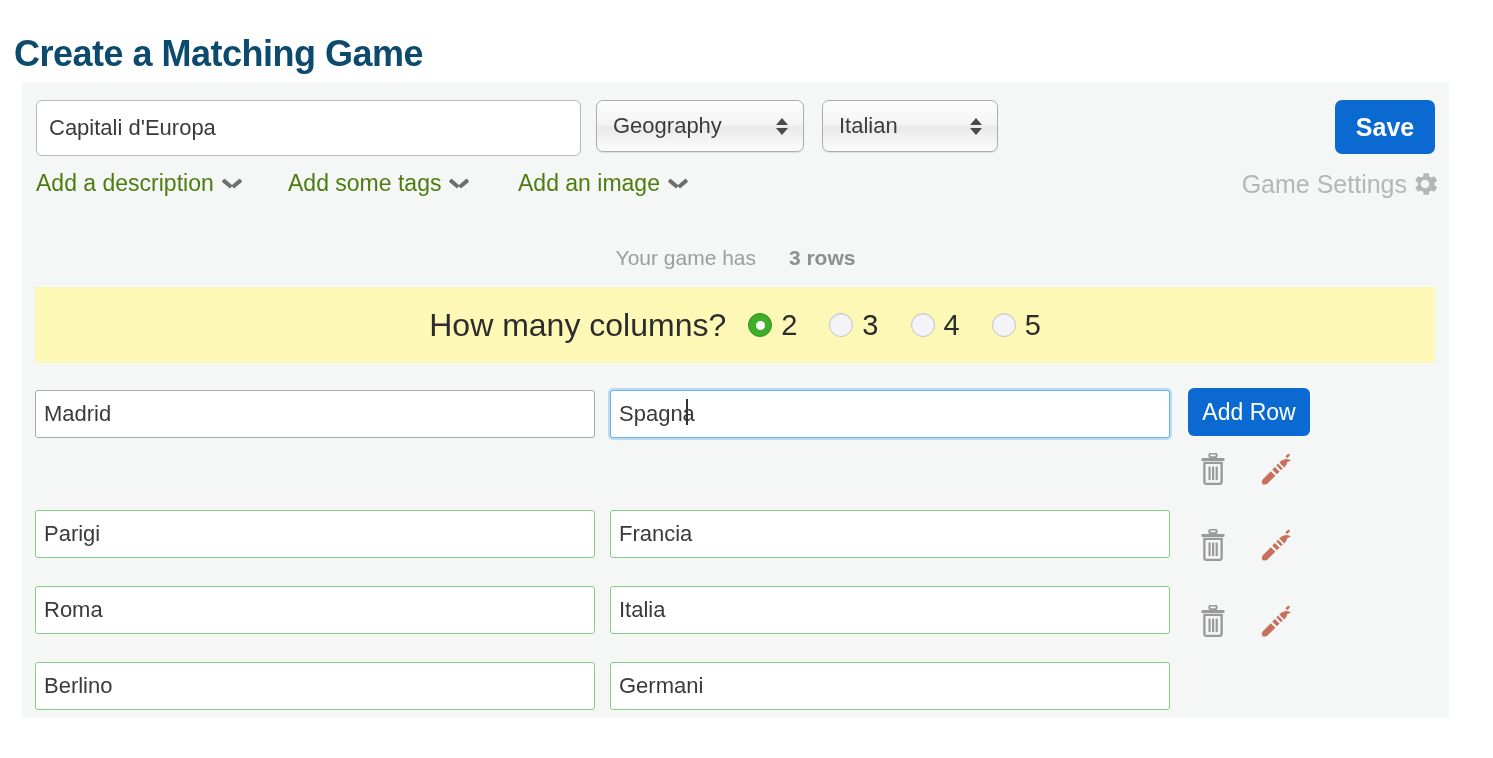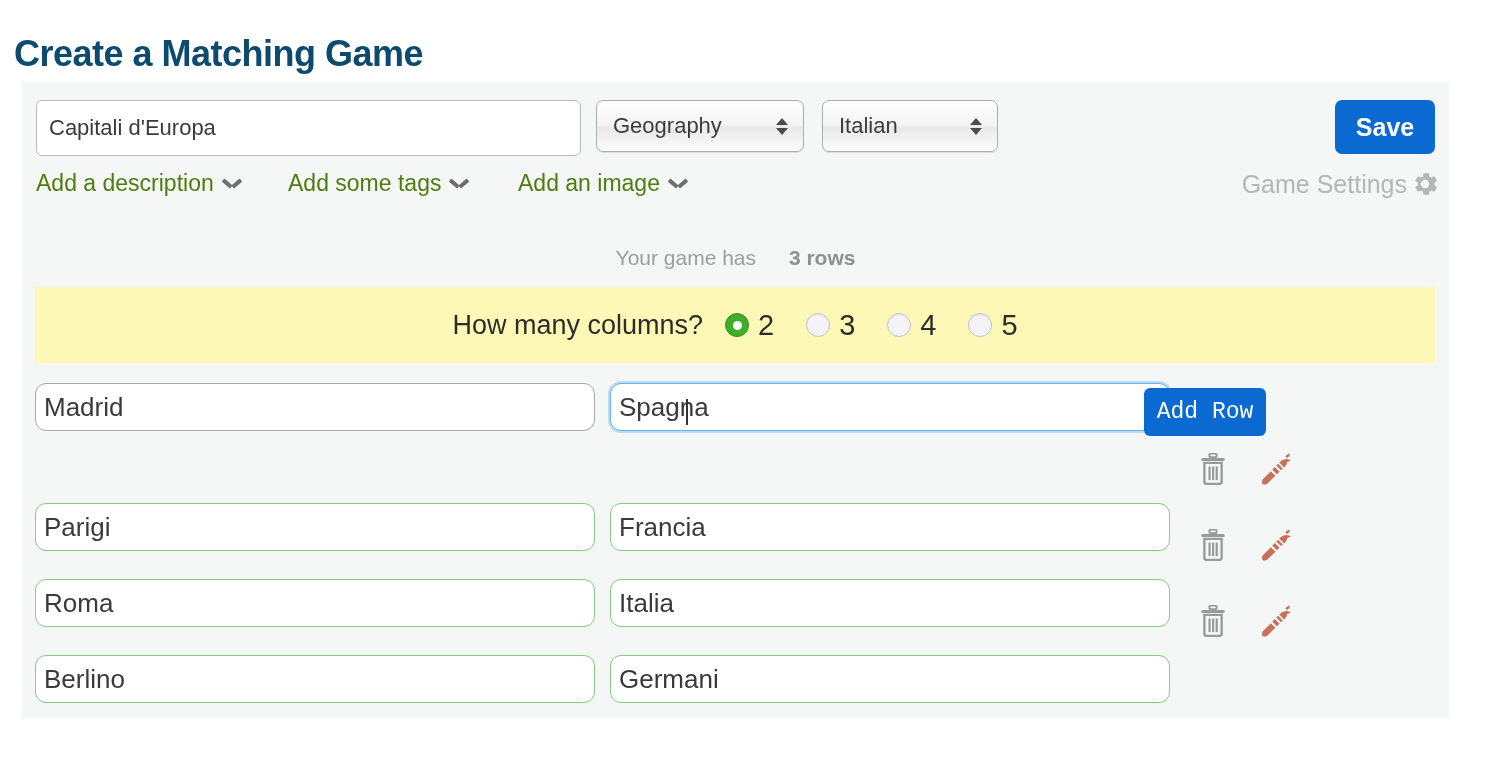--- a/index.html
+++ b/index.html
@@ -124,21 +124,21 @@
   }
   #rows-info b { color: #8f8f8f; font-weight: bold; margin-left: 27px; }
 
   
   #columns-banner {
     position: absolute; left: 13px; top: 205px;
     width: 1400px; height: 76px;
     background: #fdf8b5;
     display: flex; align-items: center; justify-content: center;
   }
-  #columns-question { font-size: 27px; color: #2c2c2c; margin-right: 22px; }
+  #columns-question { font-size: 32px; color: #2c2c2c; margin-right: 22px; }
   .radio-group { display: flex; align-items: center; }
   .radio-opt { display: flex; align-items: center; cursor: pointer; margin-right: 32px; }
   .radio-opt:last-child { margin-right: 0; }
   .radio-mark {
     width: 24px; height: 24px; border-radius: 50%;
     background: #f3f3f8;
     border: 1px solid #c4c4c9;
     box-shadow: inset 0 1px 1px rgba(0,0,0,0.07);
     display: flex; align-items: center; justify-content: center;
     margin-right: 9px;
@@ -149,48 +149,48 @@
   .radio-opt.selected .radio-mark::after {
     content: ""; width: 9px; height: 9px;
     border-radius: 50%; background: #ffffff;
   }
   .radio-label { font-size: 29px; color: #2c2c2c; }
 
   
   #rows-area { position: absolute; left: 0; top: 300px; width: 100%; }
   .data-row { position: relative; height: 76px; }
   .cell-input {
-    position: absolute; top: 1px;
+    position: absolute; top: 8px;
     height: 48px;
     border: 1px solid #a8a8a8;
-    border-radius: 11px;
+    border-radius: 3px;
     background: #ffffff;
     font-family: "Liberation Sans", sans-serif;
-    font-size: 26px; color: #3a3a3a;
+    font-size: 22px; color: #3a3a3a;
     padding: 0 8px;
     outline: none;
   }
   .cell-input.col-0 { left: 13px;  width: 560px; }
   .cell-input.col-1 { left: 588px; width: 560px; }
   .cell-input.valid { border: 1px solid #82cf82; margin-top: 44px; }
   .cell-input.focused {
     border: 1px solid #68b4e8;
     box-shadow: 0 0 0 2px rgba(120,185,235,0.45);
   }
   .caret {
     position: absolute; width: 1.5px; height: 26px;
     background: #333; top: 17px;
   }
 
   #add-row-button {
-    position: absolute; left: 1122px; top: 6px;
+    position: absolute; left: 1166px; top: 6px;
     width: 122px; height: 48px;
     background: #0b6ad1; border: none; border-radius: 6px;
     color: #fff; font-size: 23px; font-weight: normal;
-    font-family: Liberation Mono, monospace;
+    font-family: Liberation Sans, sans-serif;
     cursor: pointer;
     text-align: center;
   }
 
   .row-actions {
     position: absolute; left: 1176px; top: 0;
     display: flex; align-items: center; gap: 28px;
   }
   .icon-btn { cursor: pointer; line-height: 0; }
 </style>

